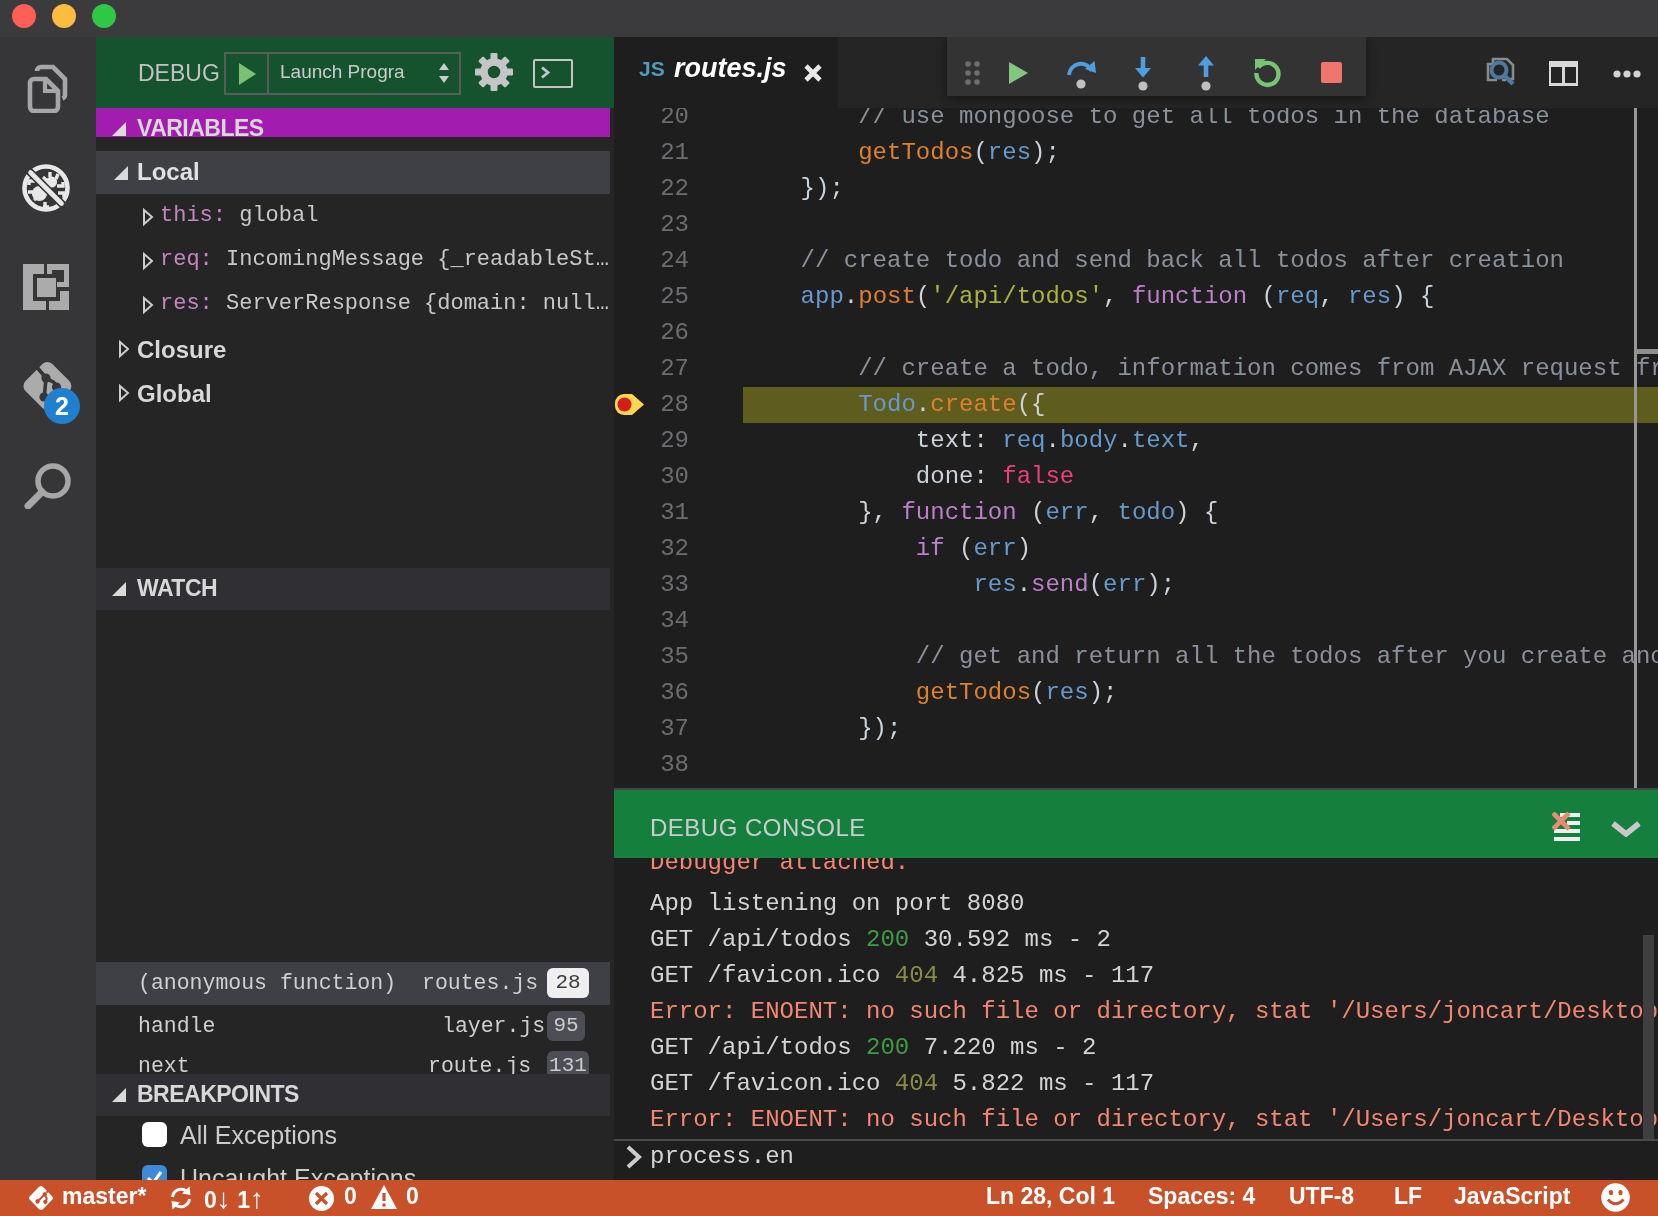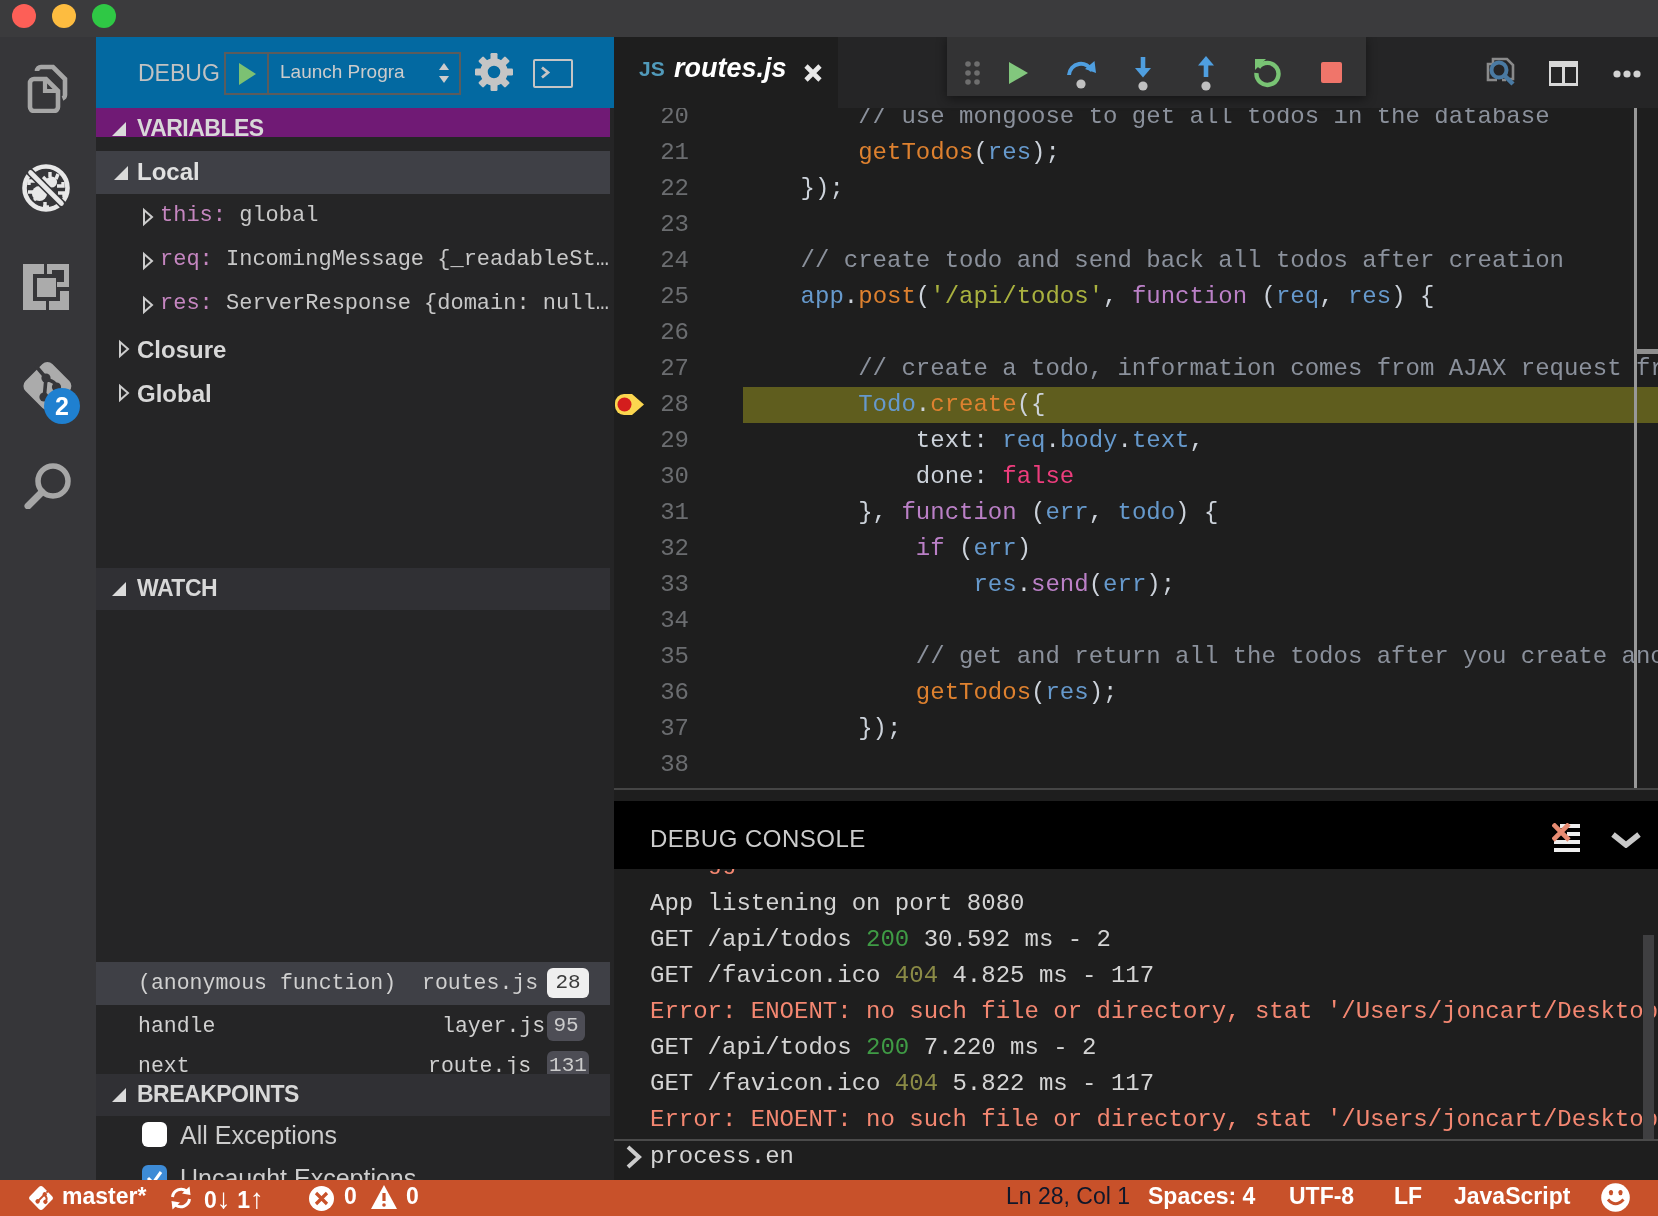--- a/index.html
+++ b/index.html
@@ -67,21 +67,21 @@
   </svg>
 
   <svg class="abs" style="left:20px;top:420px;" width="52" height="52" viewBox="0 0 52 52">
     <circle cx="33" cy="24" r="15" fill="none" stroke="#a6a6a6" stroke-width="5.5"></circle>
     <path d="M22 35 L8 49" stroke="#a6a6a6" stroke-width="7" stroke-linecap="round"></path>
   </svg>
 </div>
 
 <div class="abs" style="left:96px;top:37px;width:518px;height:1143px;background:#252526;overflow:hidden;" id="sidebar">
 
-  <div class="abs" style="left:0;top:0;width:518px;height:71px;background:#0369a1;">
+  <div class="abs" style="left:0;top:0;width:518px;height:71px;background:#14532d;">
     <div class="abs" style="left:42px;top:23px;font-size:23px;color:#c2c2c2;">DEBUG</div>
     <div class="abs" style="left:128px;top:15px;width:237px;height:43px;border:2px solid #5c5c5c;">
       <div class="abs" style="left:13px;top:9px;width:0;height:0;border-left:17px solid #7cc173;border-top:11px solid transparent;border-bottom:11px solid transparent;"></div>
       <div class="abs" style="left:41px;top:0;width:2px;height:39px;background:#5c5c5c;"></div>
       <div class="abs" style="left:54px;top:7px;font-size:19px;color:#cccccc;">Launch Progra</div>
       <div class="abs" style="left:213px;top:9px;width:0;height:0;border-bottom:7px solid #cccccc;border-left:5.5px solid transparent;border-right:5.5px solid transparent;"></div>
       <div class="abs" style="left:213px;top:22px;width:0;height:0;border-top:7px solid #cccccc;border-left:5.5px solid transparent;border-right:5.5px solid transparent;"></div>
     </div>
     <svg class="abs" style="left:377px;top:14px;" width="42" height="42" viewBox="0 0 42 42">
       <circle cx="21" cy="21" r="10" fill="none" stroke="#c5c5c5" stroke-width="7.5"></circle>
@@ -96,21 +96,21 @@
         <rect x="32" y="17.5" width="8" height="7" rx="1.2" transform="rotate(45 21 21)"></rect>
       </g>
     </svg>
     <div class="abs" style="left:437px;top:22px;width:40px;height:29px;border:2.5px solid #c5c5c5;border-radius:2px;">
       <svg class="abs" style="left:4px;top:4px;" width="15" height="15" viewBox="0 0 15 15">
           <path d="M3 2.5 L9 7.5 L3 12.5" stroke="#c5c5c5" stroke-width="2.8" fill="none"></path>
         </svg>
     </div>
   </div>
 
-  <div class="abs" style="left:0;top:71px;width:514px;height:29px;background:#701a75;">
+  <div class="abs" style="left:0;top:71px;width:514px;height:29px;background:#a21caf;">
     <div class="abs" style="left:16px;top:14px;width:0;height:0;border-bottom:14px solid #dadada;border-left:14px solid transparent;"></div>
     <div class="abs" style="left:41px;top:7px;font-size:23px;font-weight:bold;letter-spacing:-0.5px;color:#d8d8d8;">VARIABLES</div>
   </div>
 
   <div class="abs" style="left:0;top:114px;width:514px;height:43px;background:#3f4046;">
     <div class="abs" style="left:18px;top:15px;width:0;height:0;border-bottom:14px solid #dadada;border-left:14px solid transparent;"></div>
     <div class="abs" style="left:41px;top:7px;font-size:24px;font-weight:bold;color:#e0e0e0;">Local</div>
   </div>
 
   <div class="abs mono" style="left:0;top:159px;width:518px;height:44px;font-size:22px;">
@@ -323,21 +323,21 @@
 <div class="pre" style="position:relative;top:-5px;"><span style="color:#f48771;">Debugger attached.</span></div>
 <div class="pre">App listening on port 8080</div>
 <div class="pre">GET /api/todos <span style="color:#3f9b45;">200</span> 30.592 ms - 2</div>
 <div class="pre">GET /favicon.ico <span style="color:#8b8b46;">404</span> 4.825 ms - 117</div>
 <div class="pre"><span style="color:#f48771;">Error: ENOENT: no such file or directory, stat '/Users/joncart/Desktop/no</span></div>
 <div class="pre">GET /api/todos <span style="color:#3f9b45;">200</span> 7.220 ms - 2</div>
 <div class="pre">GET /favicon.ico <span style="color:#8b8b46;">404</span> 5.822 ms - 117</div>
 <div class="pre"><span style="color:#f48771;">Error: ENOENT: no such file or directory, stat '/Users/joncart/Desktop/no</span></div>
   </div>
 
-  <div class="abs" style="left:0;top:11px;width:1044px;height:68px;background:#000000;">
+  <div class="abs" style="left:0;top:0;width:1044px;height:68px;background:#15803d;">
     <div class="abs" style="left:36px;top:24px;font-size:24px;letter-spacing:0.5px;color:#cccccc;">DEBUG CONSOLE</div>
 
     <svg class="abs" style="left:938px;top:22px;" width="28" height="30" viewBox="0 0 28 30">
       <g stroke="#eeeeee" stroke-width="4">
           <path d="M8 3 h20"></path>
           <path d="M15 11 h13"></path>
           <path d="M2 19 h26"></path>
           <path d="M2 27 h26"></path>
         </g>
       <path d="M1 1 L17 17 M17 1 L1 17" stroke="#e78b72" stroke-width="4.6"></path>
@@ -384,21 +384,21 @@
   </svg>
   <div class="abs" style="left:344px;top:3px;font-size:23px;font-weight:bold;color:#ffffff;">0</div>
 
   <svg class="abs" style="left:370px;top:4px;" width="28" height="27" viewBox="0 0 28 27">
     <path d="M14 1 L27 25 H1 Z" fill="#ffffff"></path>
     <path d="M14 9 v8" stroke="#c8512a" stroke-width="3.2"></path>
     <circle cx="14" cy="21" r="1.8" fill="#c8512a"></circle>
   </svg>
   <div class="abs" style="left:406px;top:3px;font-size:23px;font-weight:bold;color:#ffffff;">0</div>
 
-  <div class="abs" style="left:986px;top:3px;font-size:23px;font-weight:normal;color:#0f172a;margin-left:20px;">Ln 28, Col 1</div>
+  <div class="abs" style="left:986px;top:3px;font-size:23px;font-weight:bold;color:#ffffff;">Ln 28, Col 1</div>
   <div class="abs" style="left:1148px;top:3px;font-size:23px;font-weight:bold;color:#ffffff;">Spaces: 4</div>
   <div class="abs" style="left:1289px;top:3px;font-size:23px;font-weight:bold;color:#ffffff;">UTF-8</div>
   <div class="abs" style="left:1394px;top:3px;font-size:23px;font-weight:bold;color:#ffffff;">LF</div>
   <div class="abs" style="left:1454px;top:3px;font-size:23px;font-weight:bold;color:#ffffff;">JavaScript</div>
 
   <svg class="abs" style="left:1601px;top:3px;" width="30" height="30" viewBox="0 0 30 30">
     <circle cx="14.5" cy="14.5" r="14.3" fill="#ffffff"></circle>
     <ellipse cx="10" cy="9.6" rx="2.1" ry="2.7" fill="#c8512a"></ellipse>
     <ellipse cx="19.5" cy="9.6" rx="2.1" ry="2.7" fill="#c8512a"></ellipse>
     <path d="M7 16.5 q7.5 8.5 15.5 0" fill="none" stroke="#c8512a" stroke-width="3"></path>

